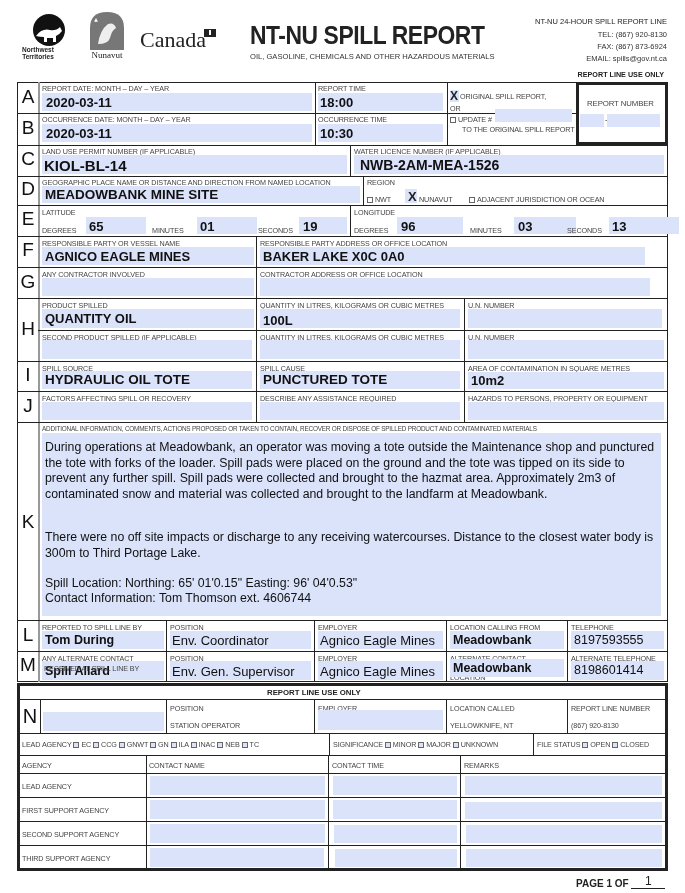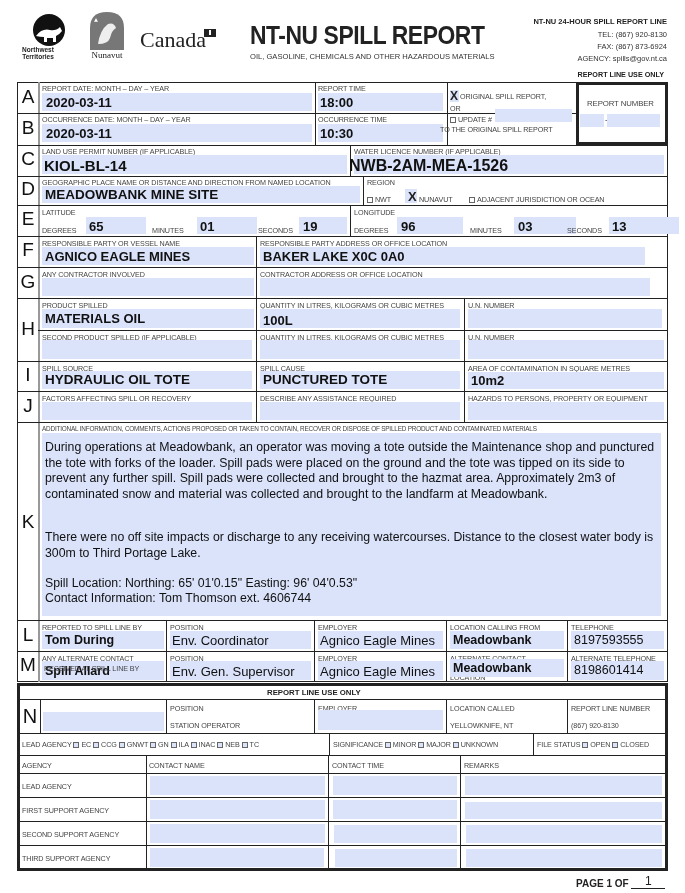--- a/index.html
+++ b/index.html
@@ -37,24 +37,24 @@
   <div class="abs" style="left:0;top:40px;width:42px;font-size:9px;font-family:'Liberation Serif',serif;text-align:center">Nunavut</div>
 </div>
 <div class="abs" style="left:140px;top:27px;font-family:'Liberation Serif',serif;font-size:22px;color:#222">
   <span>Canada</span>
   <span style="position:absolute;left:64px;top:2px;width:12px;height:8px;background:#222;border-left:3px solid #222;border-right:3px solid #222;">
       <span style="position:absolute;left:2px;top:1px;width:2px;height:5px;background:#fff"></span>
     </span>
 </div>
 <div class="abs" style="left:250px;top:20px;font-size:26px;font-weight:bold;color:#222;letter-spacing:-0.5px;transform:scaleX(0.88);transform-origin:left">NT-NU SPILL REPORT</div>
 <div class="abs" style="left:250px;top:52px;font-size:7.6px;color:#333">OIL, GASOLINE, CHEMICALS AND OTHER HAZARDOUS MATERIALS</div>
-<div class="hdr" style="right:18px;top:17px;font-weight:bold;color:#222">NT-NU 24-HOUR SPILL REPORT LINE</div>
+<div class="hdr" style="right:18px;top:17px;font-weight:normal;color:#222">NT-NU 24-HOUR SPILL REPORT LINE</div>
 <div class="hdr" style="right:18px;top:30px">TEL: (867) 920-8130</div>
 <div class="hdr" style="right:18px;top:42px">FAX: (867) 873-6924</div>
-<div class="hdr" style="right:18px;top:54px">AGENCY: spills@gov.nt.ca</div>
+<div class="hdr" style="right:18px;top:54px">EMAIL: spills@gov.nt.ca</div>
 <div class="hdr" style="right:21px;top:70px;font-weight:bold;color:#222;font-size:7.2px">REPORT LINE USE ONLY</div>
 
 <div class="box" style="left:17px;top:82px;width:651px;height:600px;border-width:1px"></div>
 <div class="vl" style="left:38px;top:82px;height:600px;background:#999;width:2px"></div>
 
 <div class="hl" style="left:17px;top:113px;width:559px"></div>
 <div class="hl" style="left:17px;top:145px;width:651px"></div>
 <div class="hl" style="left:17px;top:176px;width:651px"></div>
 <div class="hl" style="left:17px;top:205px;width:651px"></div>
 <div class="hl" style="left:17px;top:236px;width:651px"></div>
@@ -96,35 +96,35 @@
 <div class="lbl" style="left:318px;top:115px">OCCURRENCE TIME</div>
 <div class="fld" style="left:318px;top:124px;width:125px;height:18px"></div>
 <div class="val" style="left:320px;top:126px">10:30</div>
 
 <div class="cbw" style="left:450px;top:90px;width:9px;height:12px"></div>
 <div class="abs" style="left:450px;top:89px;font-size:12px;font-weight:bold">X</div>
 <div class="lbl" style="left:460px;top:92px">ORIGINAL SPILL REPORT,</div>
 <div class="lbl" style="left:450px;top:104px">OR</div>
 <div class="lbl" style="left:450px;top:115px"><span class="cb"></span><span>UPDATE #</span></div>
 <div class="fld" style="left:495px;top:109px;width:77px;height:13px"></div>
-<div class="lbl" style="left:440px;top:125px">TO THE ORIGINAL SPILL REPORT</div>
+<div class="lbl" style="left:462px;top:125px">TO THE ORIGINAL SPILL REPORT</div>
 
 <div class="box" style="left:576px;top:82px;width:92px;height:63px;border:3px solid #222"></div>
 <div class="lbl" style="left:587px;top:99px;font-size:7.8px">REPORT NUMBER</div>
 <div class="fld" style="left:580px;top:114px;width:24px;height:13px"></div>
 <div class="abs" style="left:605px;top:115px;font-size:8px">-</div>
 <div class="fld" style="left:607px;top:114px;width:53px;height:13px"></div>
 
 <div class="vl" style="left:350px;top:145px;height:31px"></div>
 <div class="lbl" style="left:42px;top:147px">LAND USE PERMIT NUMBER (IF APPLICABLE)</div>
 <div class="fld" style="left:42px;top:155px;width:305px;height:19px"></div>
 <div class="val" style="left:44px;top:157px;font-size:15px">KIOL-BL-14</div>
 <div class="lbl" style="left:354px;top:147px">WATER LICENCE NUMBER (IF APPLICABLE)</div>
 <div class="fld" style="left:354px;top:155px;width:310px;height:19px"></div>
-<div class="val" style="left:349px;top:157px;font-size:16px">NWB-2AM-MEA-1526</div>
+<div class="val" style="left:360px;top:157px;font-size:14px">NWB-2AM-MEA-1526</div>
 
 <div class="vl" style="left:363px;top:176px;height:29px"></div>
 <div class="lbl" style="left:42px;top:178px">GEOGRAPHIC PLACE NAME OR DISTANCE AND DIRECTION FROM NAMED LOCATION</div>
 <div class="fld" style="left:42px;top:186px;width:318px;height:17px"></div>
 <div class="val" style="left:45px;top:187px;font-size:13.5px">MEADOWBANK MINE SITE</div>
 <div class="lbl" style="left:367px;top:178px">REGION</div>
 <div class="lbl" style="left:367px;top:195px"><span class="cb"></span><span>NWT</span></div>
 <div class="cbw" style="left:405px;top:189px;width:12px;height:14px"></div>
 <div class="abs" style="left:408px;top:189px;font-size:13px;font-weight:bold">X</div>
 <div class="lbl" style="left:419px;top:195px">NUNAVUT</div>
@@ -162,21 +162,21 @@
 
 <div class="lbl" style="left:42px;top:270px">ANY CONTRACTOR INVOLVED</div>
 <div class="fld" style="left:42px;top:278px;width:212px;height:18px"></div>
 <div class="lbl" style="left:260px;top:270px">CONTRACTOR ADDRESS OR OFFICE LOCATION</div>
 <div class="fld" style="left:260px;top:278px;width:390px;height:18px"></div>
 
 <div class="vl" style="left:256px;top:298px;height:124px"></div>
 <div class="vl" style="left:464px;top:298px;height:124px"></div>
 <div class="lbl" style="left:42px;top:301px">PRODUCT SPILLED</div>
 <div class="fld" style="left:42px;top:309px;width:212px;height:19px"></div>
-<div class="val" style="left:45px;top:311px">MATERIALS OIL</div>
+<div class="val" style="left:45px;top:311px">QUANTITY OIL</div>
 <div class="lbl" style="left:260px;top:301px">QUANTITY IN LITRES, KILOGRAMS OR CUBIC METRES</div>
 <div class="fld" style="left:260px;top:309px;width:200px;height:19px"></div>
 <div class="val" style="left:263px;top:313px">100L</div>
 <div class="lbl" style="left:468px;top:301px">U.N. NUMBER</div>
 <div class="fld" style="left:468px;top:309px;width:194px;height:19px"></div>
 
 <div class="lbl" style="left:42px;top:333px">SECOND PRODUCT SPILLED (IF APPLICABLE)</div>
 <div class="fld" style="left:42px;top:340px;width:210px;height:19px"></div>
 <div class="lbl" style="left:260px;top:333px">QUANTITY IN LITRES, KILOGRAMS OR CUBIC METRES</div>
 <div class="fld" style="left:260px;top:340px;width:200px;height:19px"></div>

